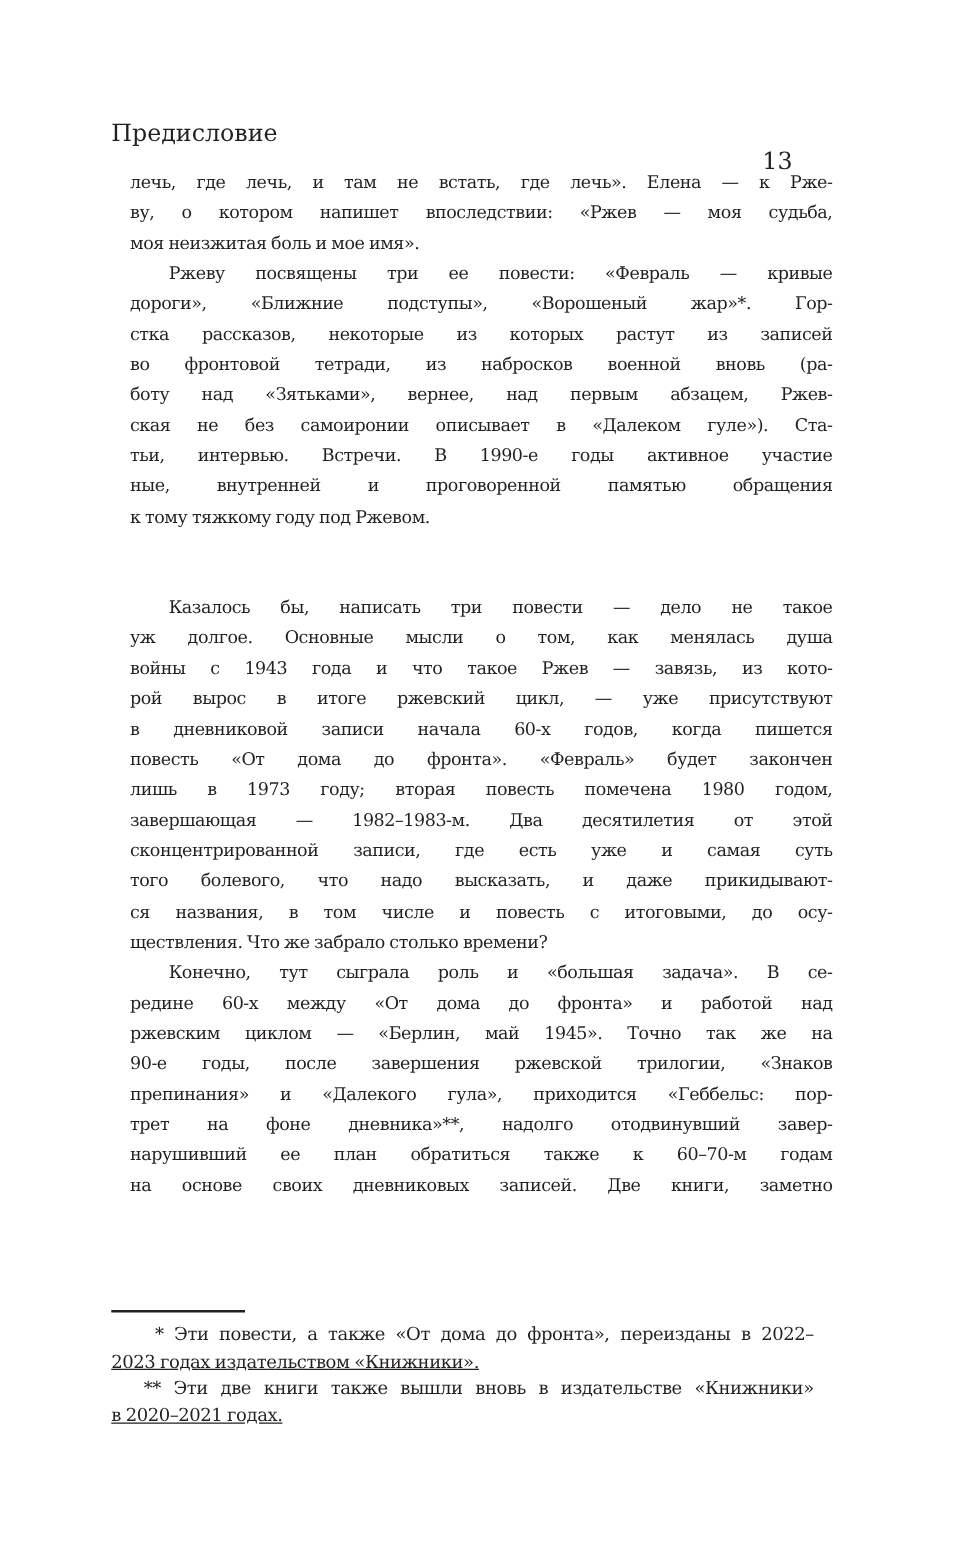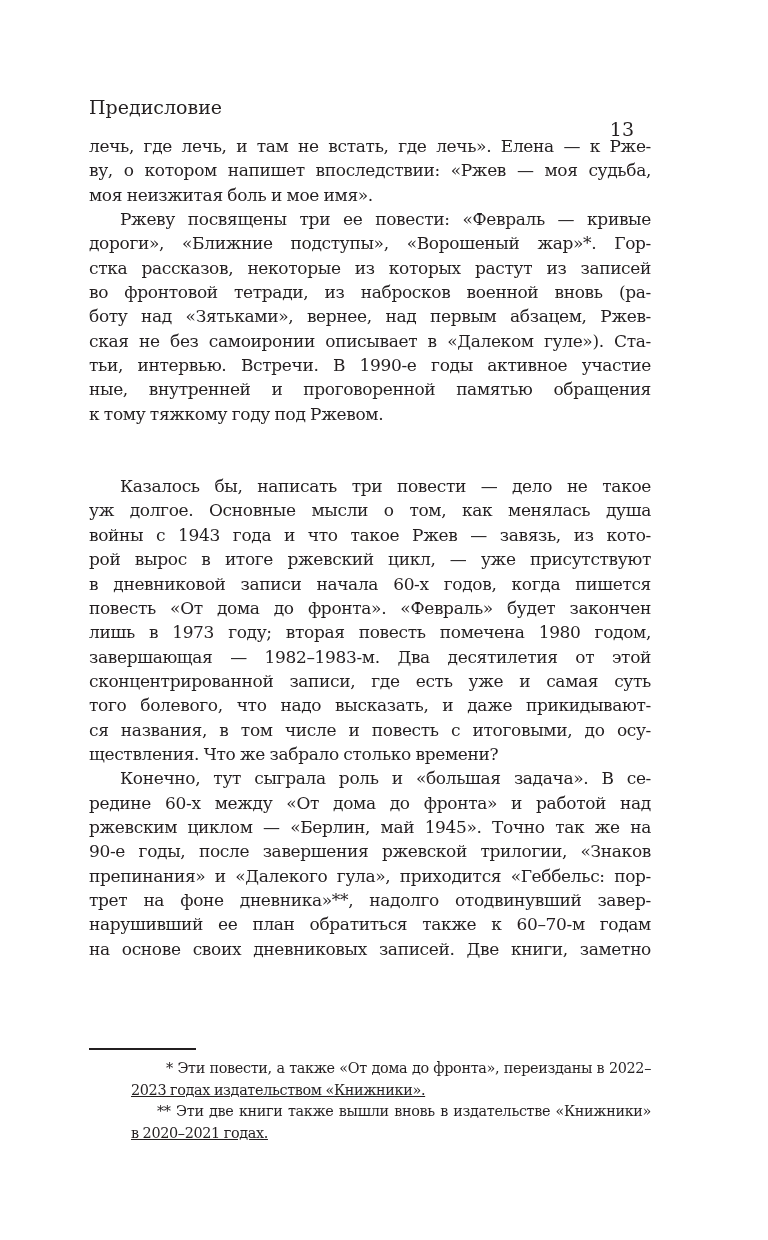--- a/index.html
+++ b/index.html
@@ -37,23 +37,23 @@
   }
   .running-head .page-num {
     position: absolute;
     right: 17px;
     top: 0;
     margin-top: 22px;
   }
   .body-text {
     position: absolute;
     top: 134px;
-    left: 0;
+    left: 15px;
     width: 562px;
-    font-size: 17px;
+    font-size: 14px;
     line-height: 24.35px;
     letter-spacing: -0.35px;
     word-spacing: -0.5px;
   }
   .line {
     display: block;
     white-space: nowrap;
     text-align: justify;
     text-align-last: justify;
     height: 24.35px;
@@ -85,21 +85,20 @@
     line-height: 21.5px;
     letter-spacing: -0.35px;
     word-spacing: -0.4px;
   }
   .fn-line {
     display: block;
     white-space: nowrap;
     text-align: justify;
     text-align-last: justify;
     height: 21.5px;
-    margin-left: 42px;
   }
   .fn-line.last {
     text-align-last: left;
     text-decoration: underline;
   }
   .fn-line.indent1 { padding-left: 35px; }
   .fn-line.indent2 { padding-left: 26px; }
 </style>
 </head>
 <body>

